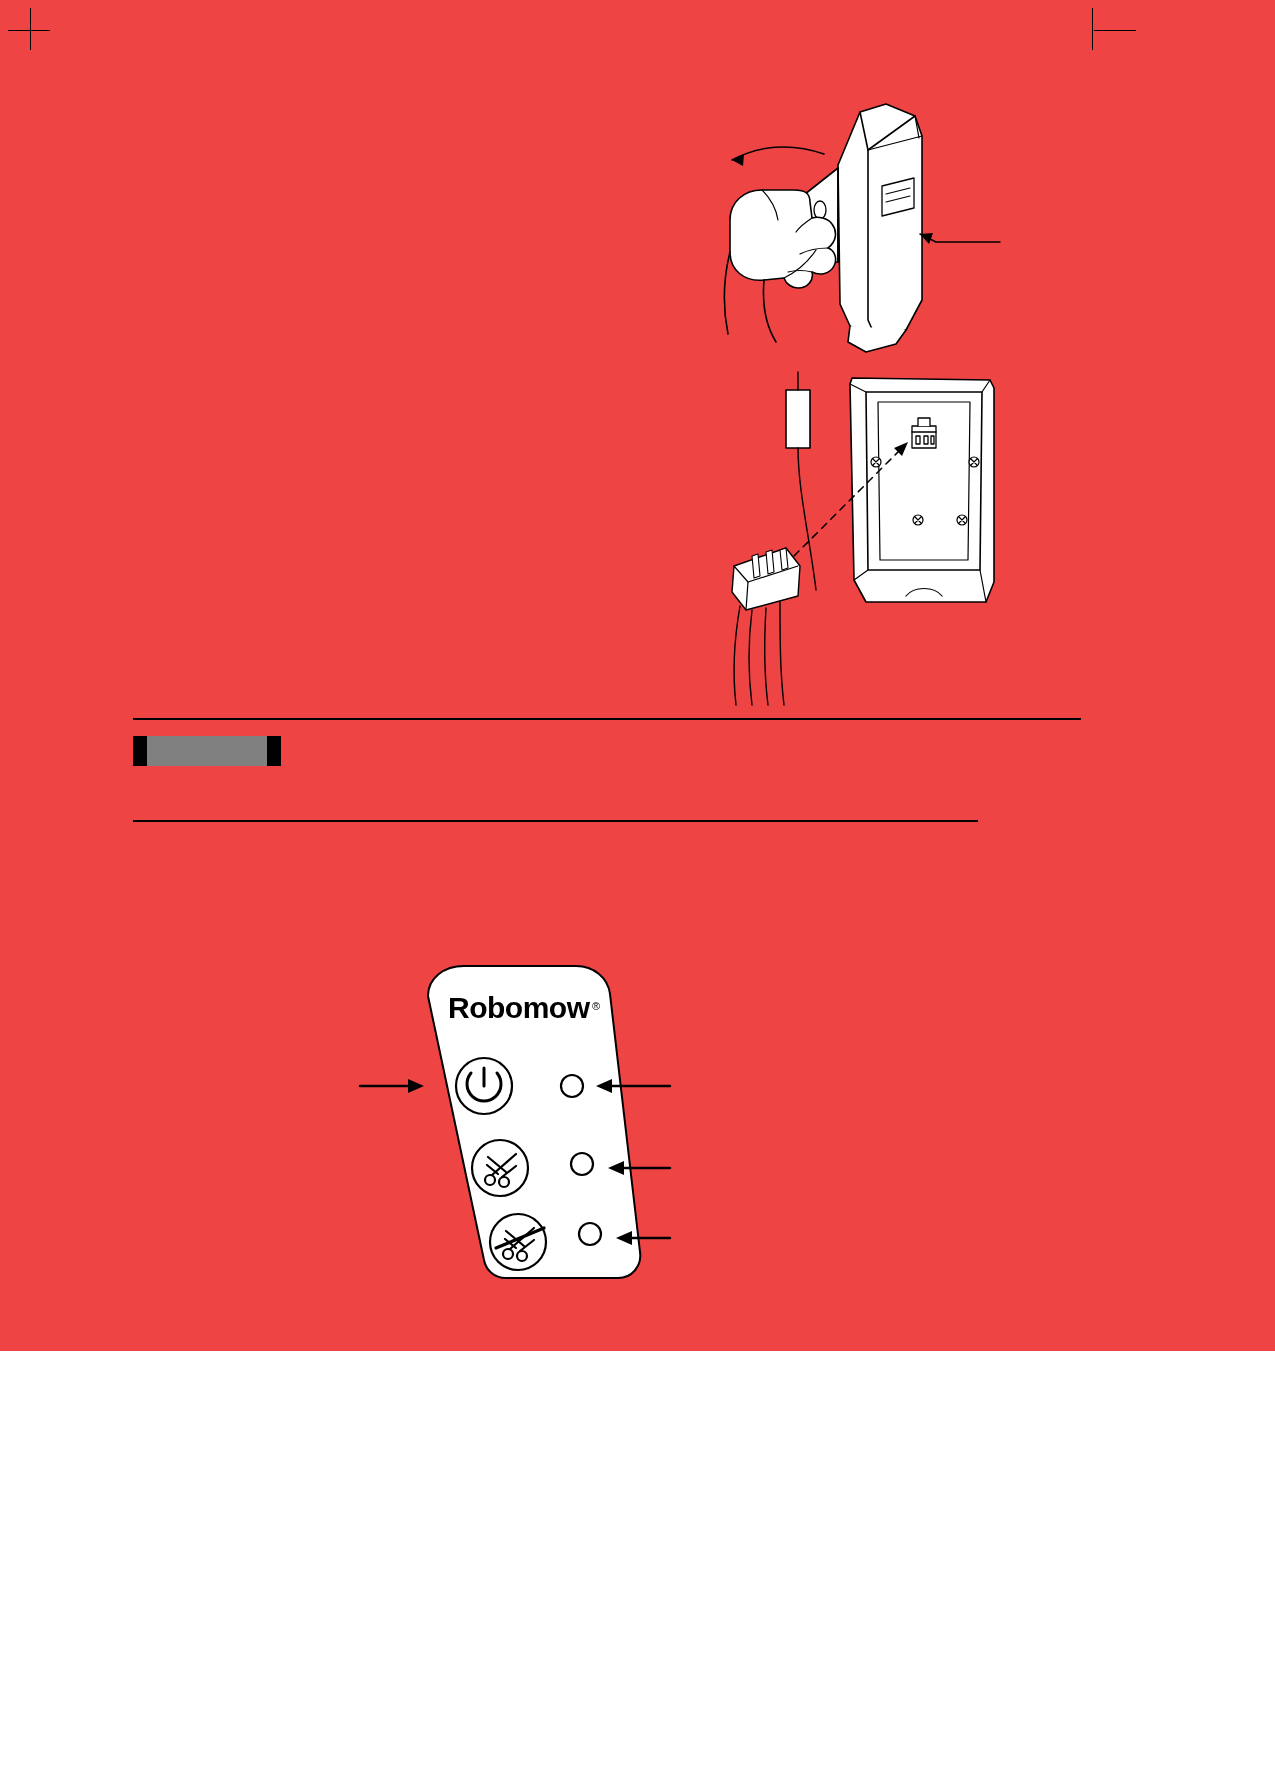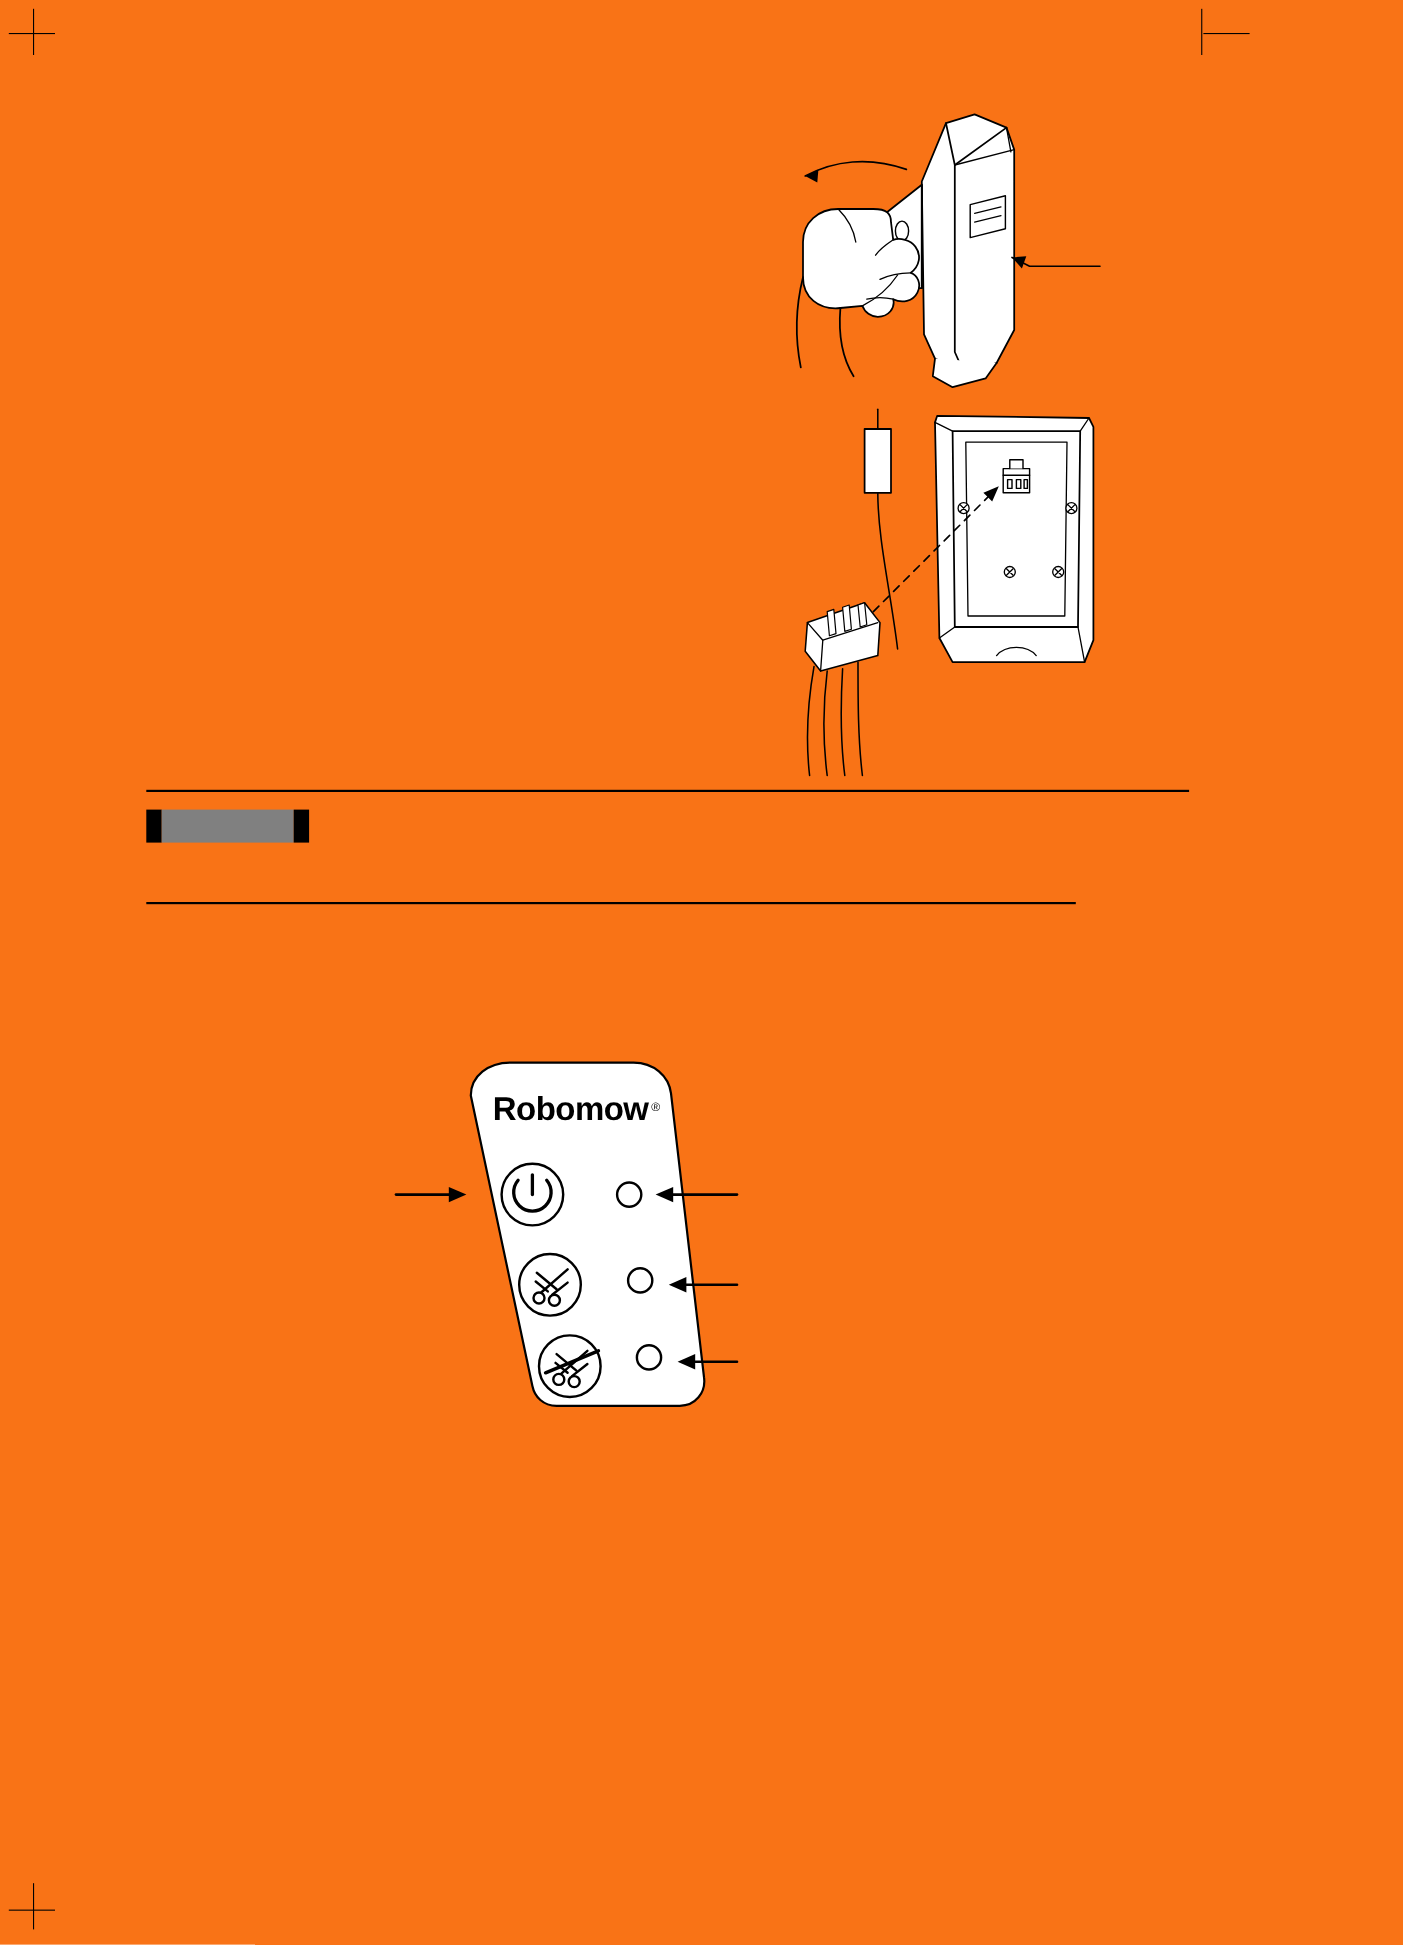--- a/index.html
+++ b/index.html
@@ -7,22 +7,22 @@
     padding: 0;
     background: #ffffff;
   }
   body {
     font-family: "Liberation Sans", sans-serif;
     color: #000000;
   }
   .page {
     position: relative;
     width: 1275px;
-    height: 1768px;
-    background: #f97316;
+    height: 1351px;
+    background: #ef4444;
     overflow: hidden;
   }
 
   
   .crop {
     position: absolute;
     background: #000;
   }
   .crop-v { width: 1px; height: 42px; }
   .crop-h { height: 1px; width: 42px; }

